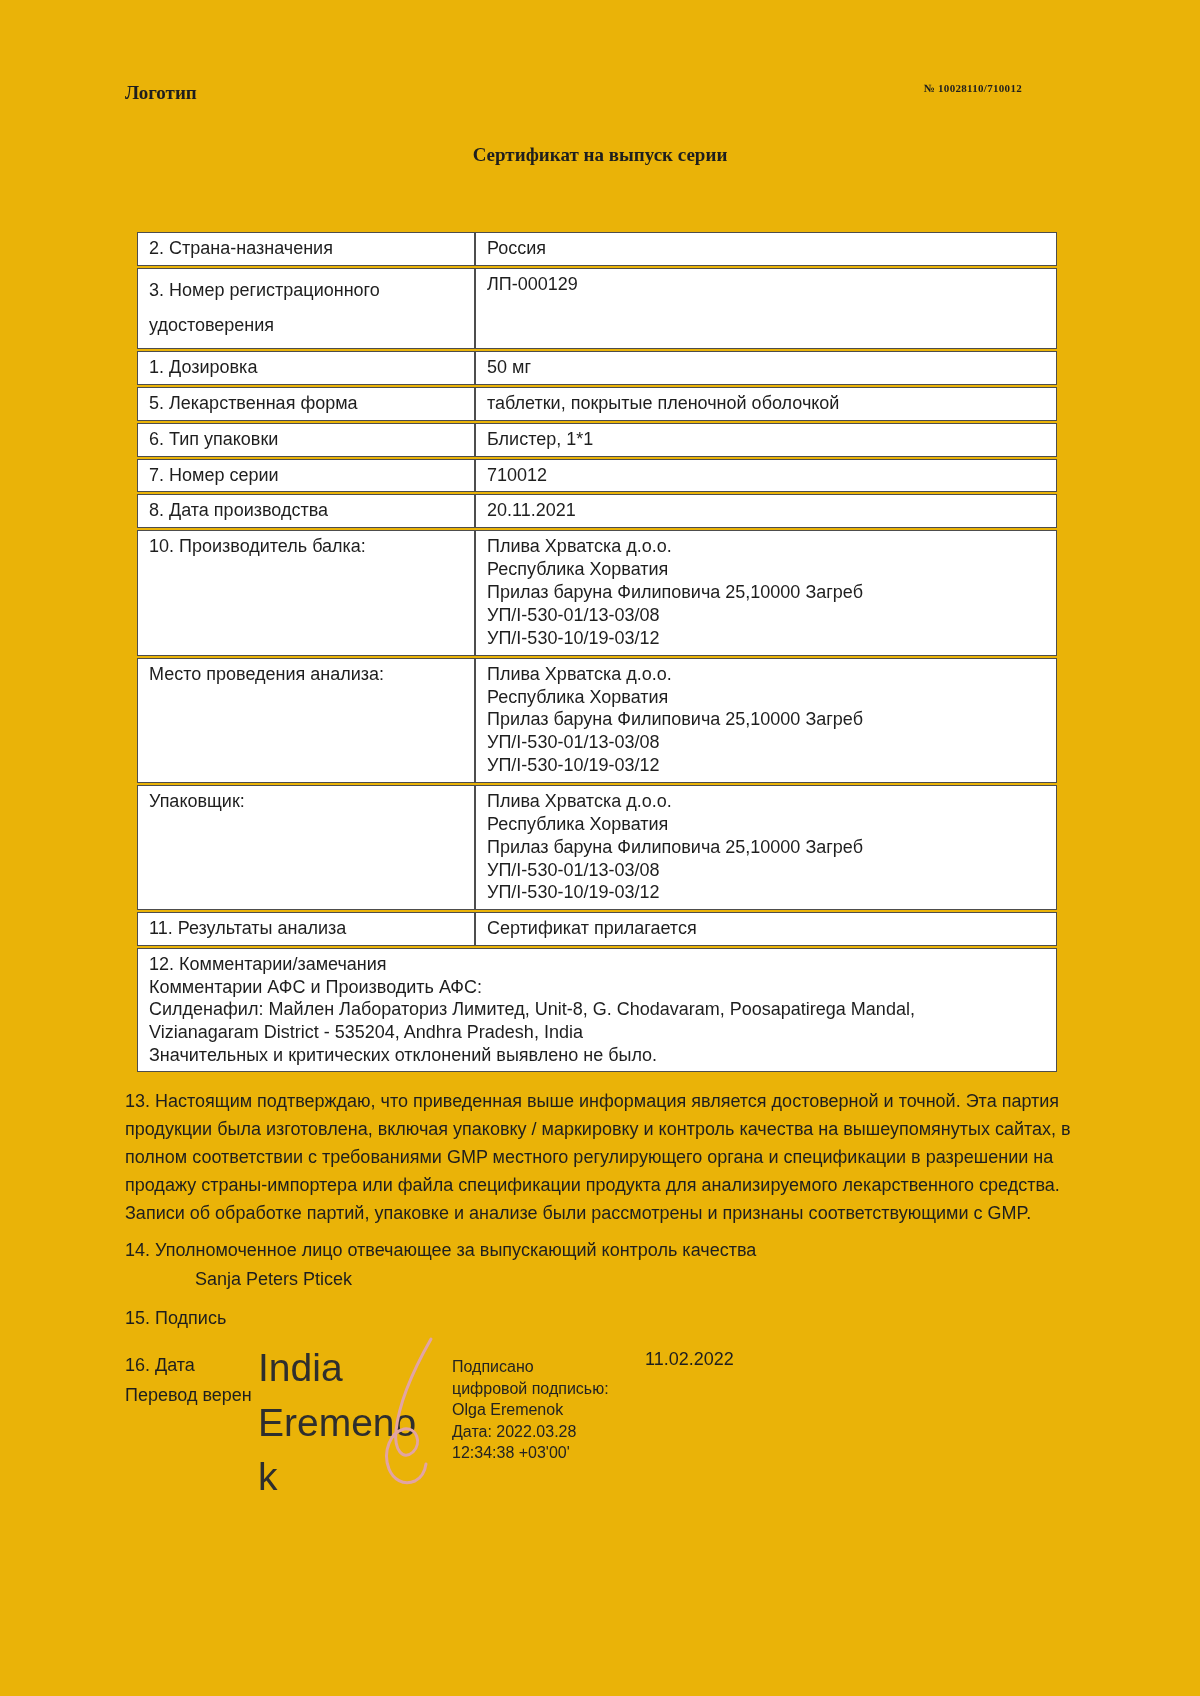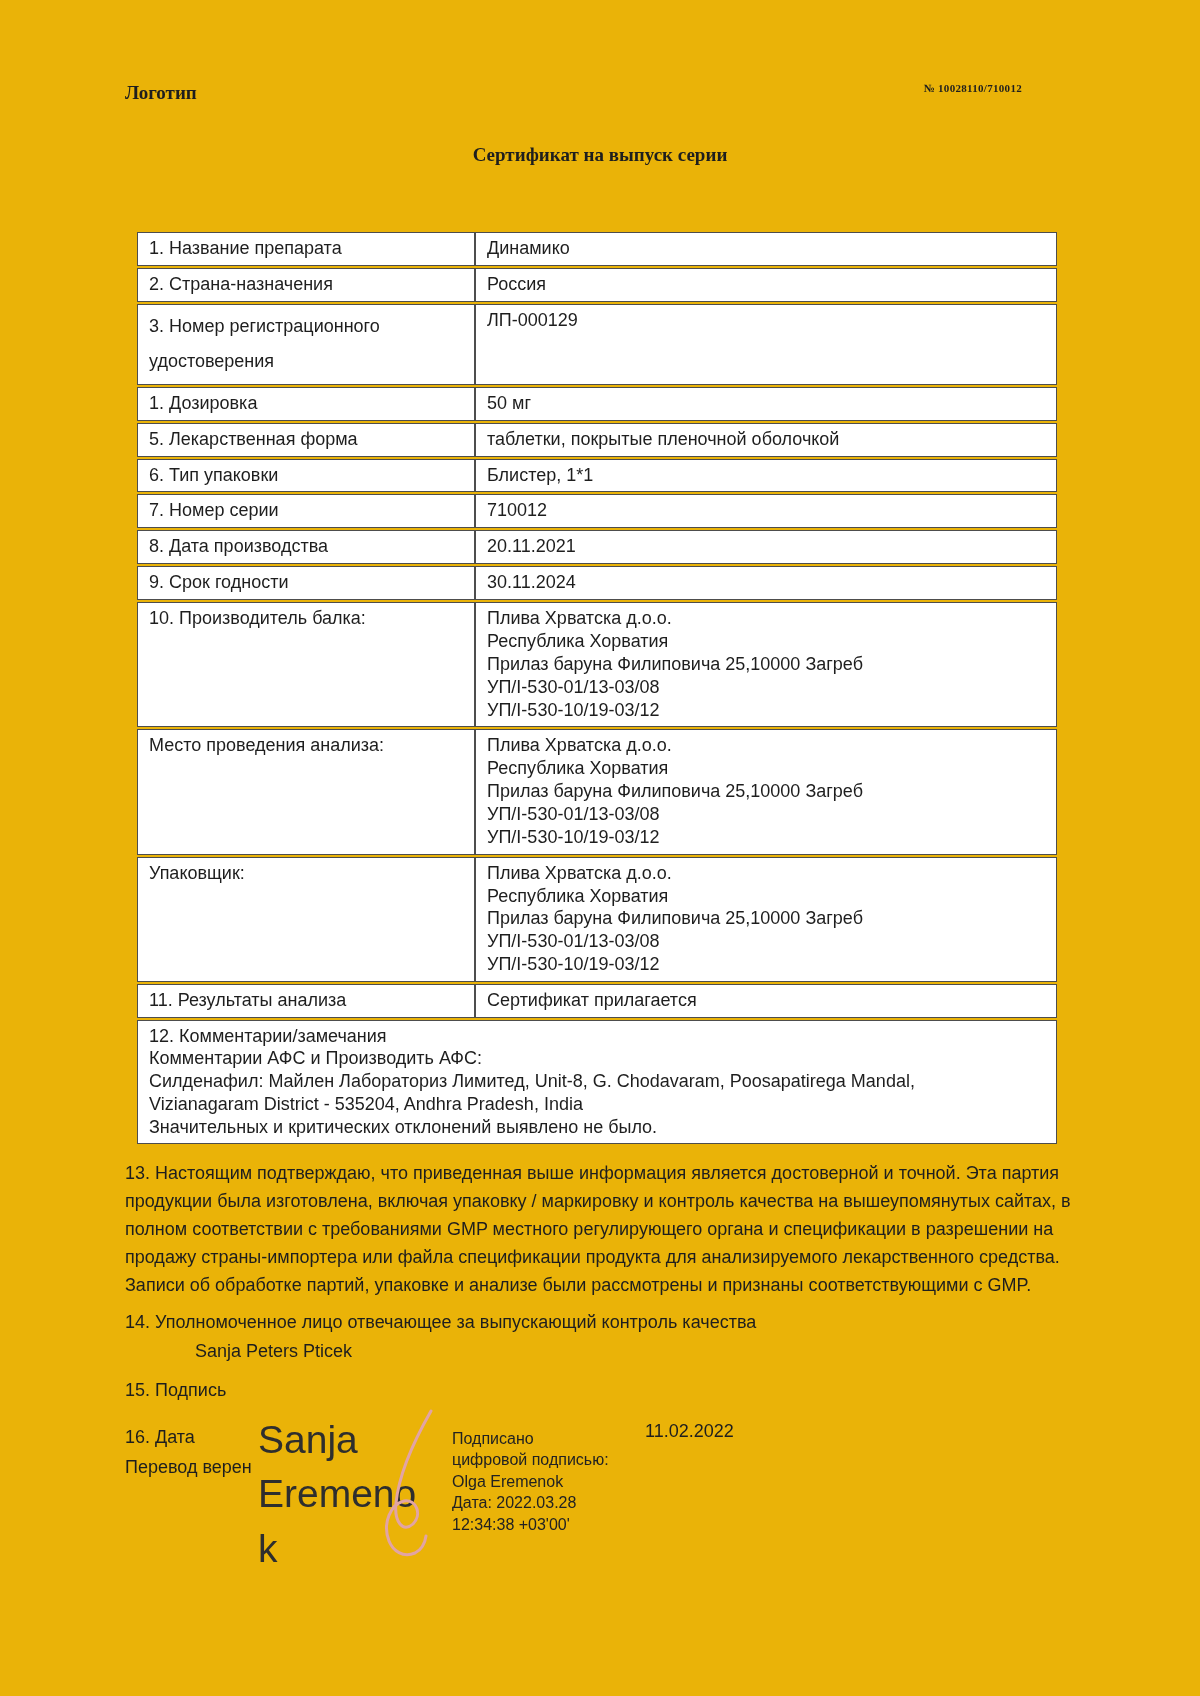--- a/index.html
+++ b/index.html
@@ -60,24 +60,20 @@
   <div class="header">
     <div class="logo">Логотип</div>
     <div class="doc-number">№ 10028110/710012</div>
   </div>
 
   <div class="title">Сертификат на выпуск серии</div>
 
   <table class="cert">
     <tbody>
       <tr>
-        <td class="lbl">1. Название препарата</td>
-        <td class="val">Динамико</td>
-      </tr>
-      <tr>
         <td class="lbl">2. Страна-назначения</td>
         <td class="val">Россия</td>
       </tr>
       <tr>
         <td class="lbl tall">3. Номер регистрационного удостоверения</td>
         <td class="val">ЛП-000129</td>
       </tr>
       <tr>
         <td class="lbl">1. Дозировка</td>
         <td class="val">50 мг</td>
@@ -90,24 +86,20 @@
         <td class="lbl">6. Тип упаковки</td>
         <td class="val">Блистер, 1*1</td>
       </tr>
       <tr>
         <td class="lbl">7. Номер серии</td>
         <td class="val">710012</td>
       </tr>
       <tr>
         <td class="lbl">8. Дата производства</td>
         <td class="val">20.11.2021</td>
-      </tr>
-      <tr>
-        <td class="lbl">9. Срок годности</td>
-        <td class="val">30.11.2024</td>
       </tr>
       <tr>
         <td class="lbl">10. Производитель балка:</td>
         <td class="val">
           <div>Плива Хрватска д.о.о.</div>
           <div>Республика Хорватия</div>
           <div>Прилаз баруна Филиповича 25,10000 Загреб</div>
           <div>УП/I-530-01/13-03/08</div>
           <div>УП/I-530-10/19-03/12</div>
         </td>
@@ -154,21 +146,21 @@
   <div class="item14">14. Уполномоченное лицо отвечающее за выпускающий контроль качества</div>
   <div class="auth-name">Sanja Peters Pticek</div>
 
   <div class="item15">15. Подпись</div>
 
   <div class="bottom">
     <div class="item16">16. Дата</div>
     <div class="date-val">11.02.2022</div>
     <div class="translation">Перевод верен</div>
 
-    <div class="sig-name">Sanja Eremenok</div>
+    <div class="sig-name">India Eremenok</div>
 
     <div class="flourish">
       <svg width="72" height="158" viewBox="0 0 72 158">
         <path d="M58,4 C42,32 26,66 23,96 C21,115 30,126 40,117 C49,108 44,92 31,94 C18,97 9,116 16,134 C20,144 30,151 42,146 C48,143 52,136 53,129" fill="none" stroke-width="3" stroke-linecap="round" stroke="#e2a4a4"></path>
       </svg>
     </div>
 
     <div class="sig-details">
       <div>Подписано цифровой подписью: Olga Eremenok</div>
       <div>Дата: 2022.03.28 12:34:38 +03'00'</div>

